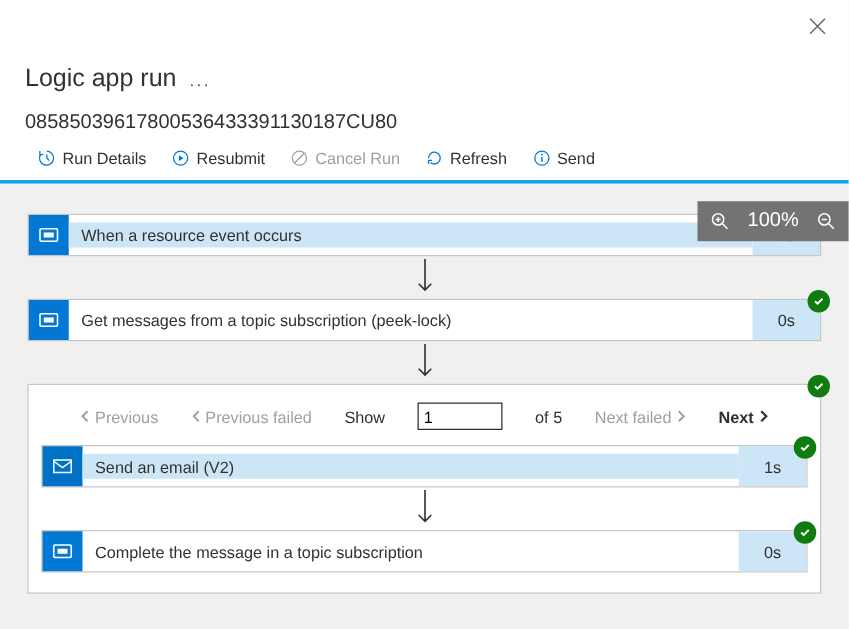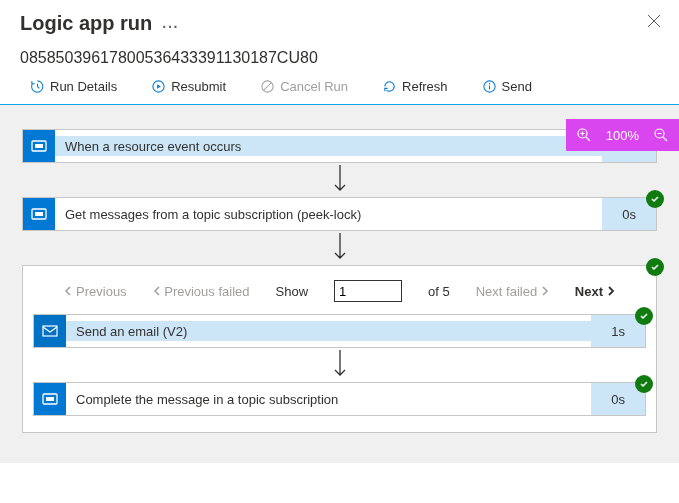--- a/index.html
+++ b/index.html
@@ -1,26 +1,26 @@
 <!DOCTYPE html>
 <html><head>
 <meta charset="utf-8">
 <style>
   * { box-sizing: border-box; font-family: "Segoe UI", Arial, sans-serif; }
   body { margin: 0; background: #fff; color: #323130; width: 679px; }
   .header { padding: 12px 20px 0 20px; position: relative; }
-  .title { font-size: 20px; font-weight: 700; display: flex; align-items: flex-end; gap: 10px; }
+  .title { font-size: 20px; font-weight: 400; display: flex; align-items: flex-end; gap: 10px; margin-top: 40px; }
   .dots { color: #605e5c; font-size: 14px; letter-spacing: 1px; }
   .subtitle { font-size: 16px; color: #323130; margin-top: 14px; }
   .close { position: absolute; top: 14px; right: 18px; font-size: 16px; color: #605e5c; cursor: pointer; }
-  .toolbar { display: flex; gap: 34px; padding: 12px 20px 10px 30px; font-size: 13px; border-bottom: 1px solid #0ea5e9; }
+  .toolbar { display: flex; gap: 20px; padding: 12px 20px 10px 30px; font-size: 13px; border-bottom: 3px solid #0ea5e9; }
   .tb-item { display: flex; align-items: center; gap: 5px; color: #323130; cursor: pointer; }
   .tb-item.disabled { color: #a19f9d; cursor: default; }
   .canvas { background: #f0f0f0; padding: 24px 22px 30px 22px; position: relative; }
-  .zoom { position: absolute; top: 14px; right: 0; background: #d946ef; color: #fff; display: flex; align-items: center; height: 32px; padding: 0 10px; gap: 14px; font-size: 13px; z-index: 10; }
+  .zoom { position: absolute; top: 14px; right: 0; background: #737373; color: #fff; display: flex; align-items: center; height: 32px; padding: 0 10px; gap: 14px; font-size: 16px; z-index: 10; }
   .card { background: #fff; border: 1px solid #c8c6c4; width: 100%; }
   .card-head { display: flex; align-items: center; }
   .card-icon { width: 32px; height: 32px; background: #0078d4; display: flex; align-items: center; justify-content: center; flex-shrink: 0; }
   .card-label { flex: 1; padding: 0 10px; font-size: 13px; height: 20px; display: flex; align-items: center; }
   .card-time { background: #cde6f7; height: 32px; padding: 0 20px; font-size: 13px; display: flex; align-items: center; min-width: 40px; justify-content: flex-end; }
   .card-time.grey { background: #e1dfdd; }
   .blue-fill .card-label { background: #cde6f7; }
   .conn { display: flex; justify-content: center; height: 34px; align-items: center; }
   .badge-wrap { position: relative; }
   .status-badge { position: absolute; top: -8px; right: -8px; width: 18px; height: 18px; border-radius: 50%; background: #107c10; display: flex; align-items: center; justify-content: center; }

